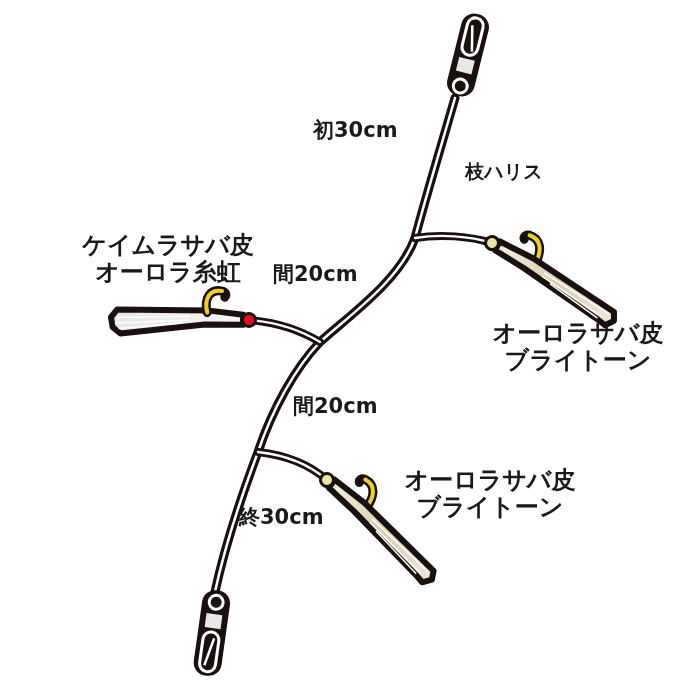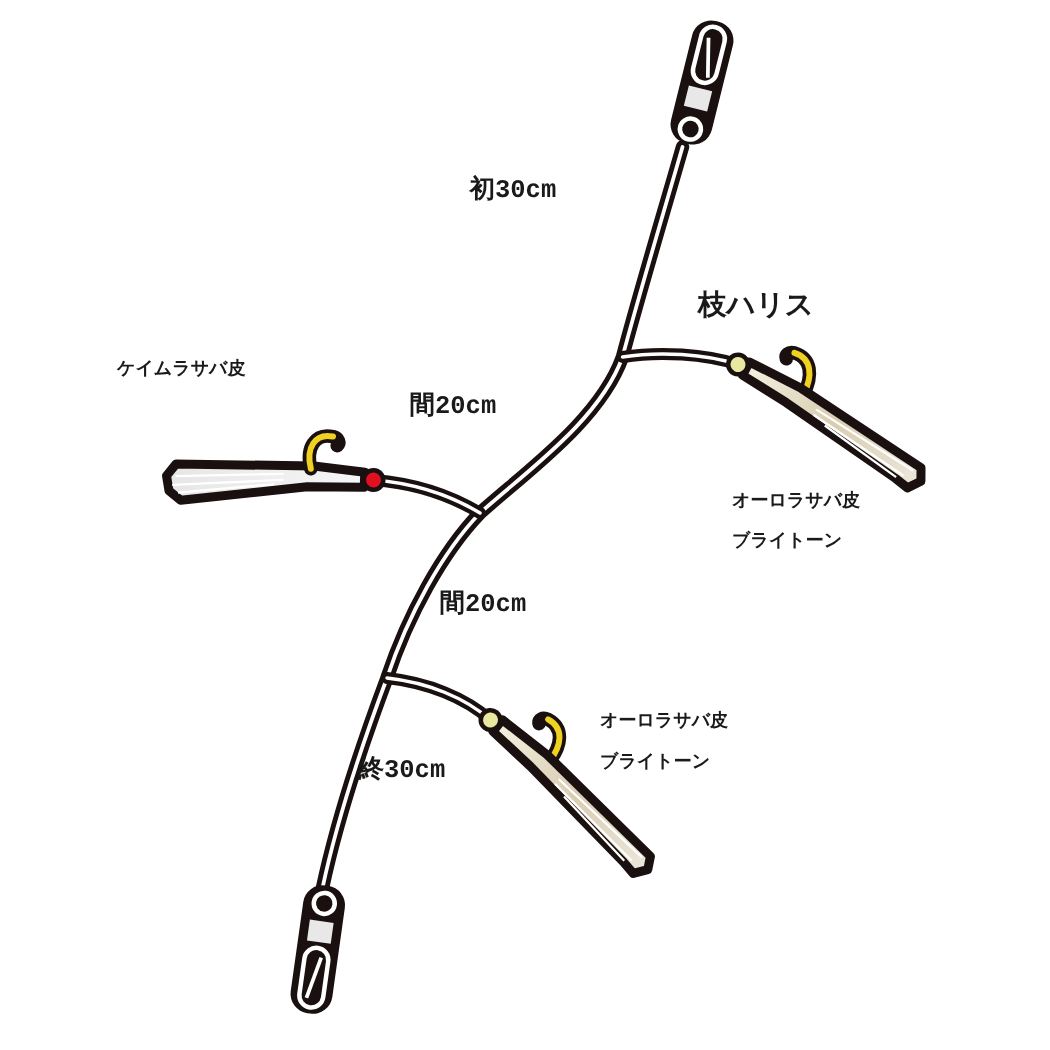--- a/index.html
+++ b/index.html
@@ -7,22 +7,22 @@
     #diagram { position: absolute; left: 0; top: 0; width: 700px; height: 700px; }
     .label {
       position: absolute;
       font-family: "DejaVu Sans", sans-serif;
       font-weight: bold;
       color: #1a1a1a;
       white-space: nowrap;
       letter-spacing: 0px;
       line-height: 1.2;
     }
-    .seg { font-size: 17px; font-family: Liberation Mono, monospace; }
-    .lure-name { font-size: 12px; text-align: left; line-height: 27px; }
+    .seg { font-size: 21px; }
+    .lure-name { font-size: 24px; text-align: center; line-height: 27px; }
     .branch-len { font-size: 19px; text-align: center; line-height: 30px; }
   </style>
 </head>
 <body>
 
 <svg id="diagram" viewBox="0 0 700 700" xmlns="http://www.w3.org/2000/svg">
   <defs>
     <linearGradient id="auroraGrad" x1="0" y1="0" x2="1" y2="0">
       <stop offset="0" stop-color="#f4f0e0"></stop>
       <stop offset="0.5" stop-color="#d9ccb0"></stop>
@@ -105,32 +105,33 @@
 
     <rect x="-8" y="-18" width="16" height="14" fill="#e8e8e8"></rect>
 
     <rect x="-8" y="0" width="16" height="40" rx="8" fill="none" stroke="#ffffff" stroke-width="3"></rect>
     <line x1="3" y1="6" x2="-3" y2="34" stroke="#ffffff" stroke-width="2.5"></line>
   </g>
 </svg>
 
 <div class="label seg" style="left:313px; top:118px;">初30cm</div>
 
-<div class="label branch-len" style="left:444px; top:156px; width:120px;margin-top:32px;">
+<div class="label branch-len" style="left:444px; top:156px; width:120px;">
   <div>枝ハリス</div>
 </div>
 
 <div class="label seg" style="left:273px; top:262px;">間20cm</div>
 
 <div class="label seg" style="left:293px; top:394px;">間20cm</div>
 
 <div class="label seg" style="left:239px; top:505px;">終30cm</div>
 
 <div class="label lure-name" style="left:78px; top:232px; width:180px;">
   <div>ケイムラサバ皮</div>
+  <div>オーロラ糸虹</div>
 </div>
 
 <div class="label lure-name" style="left:488px; top:320px; width:180px;">
   <div>オーロラサバ皮</div>
   <div>ブライトーン</div>
 </div>
 
 <div class="label lure-name" style="left:400px; top:467px; width:180px;">
   <div>オーロラサバ皮</div>
   <div>ブライトーン</div>

